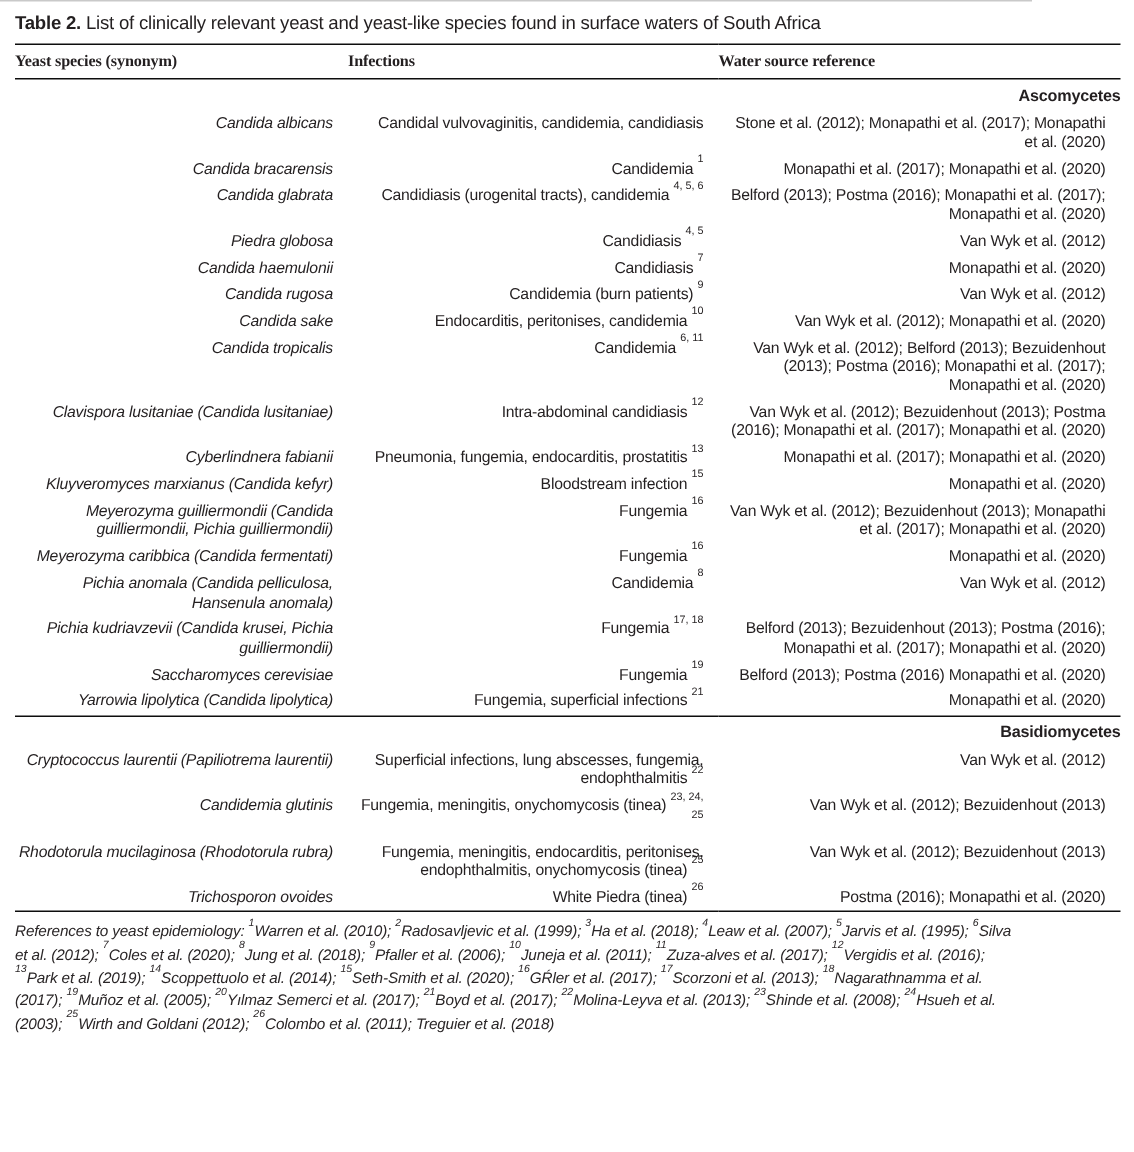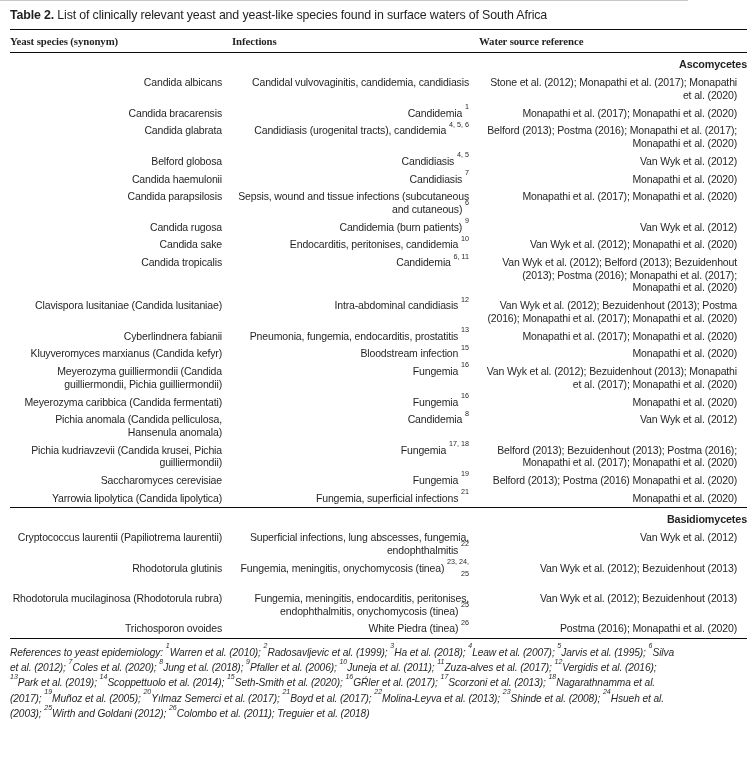--- a/index.html
+++ b/index.html
@@ -13,21 +13,21 @@
   .title { font-size:12.4px; line-height:15px; margin:5px 0 6px 0; }
   .title b { font-weight:bold; }
   table { width:737px; border-collapse:collapse; table-layout:fixed; }
   thead tr { border-top:1.6px solid #0d0d0d; border-bottom:1.6px solid #0d0d0d;font-family:Liberation Serif, serif; }
   th { text-align:left; font-size:10.8px; font-weight:bold; padding:5px 8px 5px 0; letter-spacing:-0.1px; }
   td { vertical-align:top; font-size:10.5px; line-height:12.6px; padding:2.6px 10px 2.6px 0; }
   .species-col { width:222px; } .infect-col { width:247px; } .ref-col { width:268px; }
   .section-row td { font-weight:bold; font-size:10.8px; padding:4.5px 0 3.5px 0; }
   .section-row.divided { border-top:1.3px solid #0d0d0d;margin-left:12px; }
   tbody { border-bottom:1.8px solid #0d0d0d;text-align:right; }
-  .species { }
+  .species { font-style:italic; }
   sup { font-size:7.2px; line-height:0; position:relative; top:-3.2px; letter-spacing:0; }
   .footnotes {
     margin-top:6px; font-size:10.2px; font-style:italic;
     line-height:15.4px; letter-spacing:-0.1px; color:#2a2627;
   }
   .footnotes sup { font-size:7px; top:-3px; }
 </style>
 </head>
 <body>
 
@@ -65,36 +65,31 @@
   </tr>
 
 
   <tr>
     <td class="species">Candida glabrata</td>
     <td>Candidiasis (urogenital tracts), candidemia <sup>4, 5, 6</sup></td>
     <td>Belford (2013); Postma (2016); Monapathi et al. (2017); Monapathi et al. (2020)</td>
   </tr>
 
   <tr>
-    <td class="species">Belford globosa</td>
+    <td class="species">Piedra globosa</td>
     <td>Candidiasis <sup>4, 5</sup></td>
     <td>Van Wyk et al. (2012)</td>
   </tr>
 
   <tr>
     <td class="species">Candida haemulonii</td>
     <td>Candidiasis <sup>7</sup></td>
     <td>Monapathi et al. (2020)</td>
   </tr>
 
-  <tr>
-    <td class="species">Candida parapsilosis</td>
-    <td>Sepsis, wound and tissue infections (subcutaneous and cutaneous) <sup>6</sup></td>
-    <td>Monapathi et al. (2017); Monapathi et al. (2020)</td>
-  </tr>
 
   <tr>
     <td class="species">Candida rugosa</td>
     <td>Candidemia (burn patients) <sup>9</sup></td>
     <td>Van Wyk et al. (2012)</td>
   </tr>
 
   <tr>
     <td class="species">Candida sake</td>
     <td>Endocarditis, peritonises, candidemia <sup>10</sup></td>
@@ -167,21 +162,21 @@
     <td colspan="3">Basidiomycetes</td>
   </tr>
 
   <tr>
     <td class="species">Cryptococcus laurentii (Papiliotrema laurentii)</td>
     <td>Superficial infections, lung abscesses, fungemia, endophthalmitis <sup>22</sup></td>
     <td>Van Wyk et al. (2012)</td>
   </tr>
 
   <tr>
-    <td class="species">Rhodotorula glutinis</td>
+    <td class="species">Candidemia glutinis</td>
     <td>Fungemia, meningitis, onychomycosis (tinea) <sup>23, 24, 25</sup></td>
     <td>Van Wyk et al. (2012); Bezuidenhout (2013)</td>
   </tr>
 
   <tr>
     <td class="species">Rhodotorula mucilaginosa (Rhodotorula rubra)</td>
     <td>Fungemia, meningitis, endocarditis, peritonises, endophthalmitis, onychomycosis (tinea) <sup>25</sup></td>
     <td>Van Wyk et al. (2012); Bezuidenhout (2013)</td>
   </tr>
 

